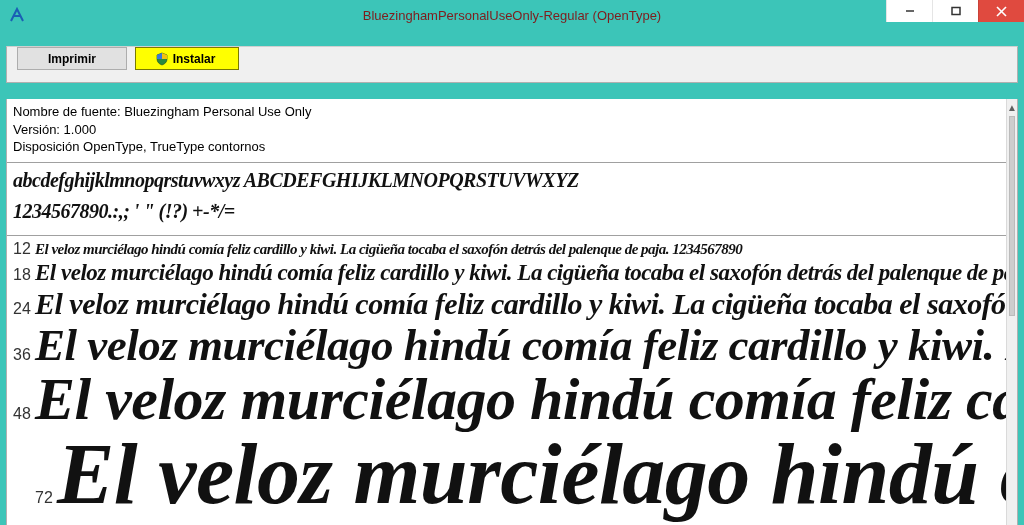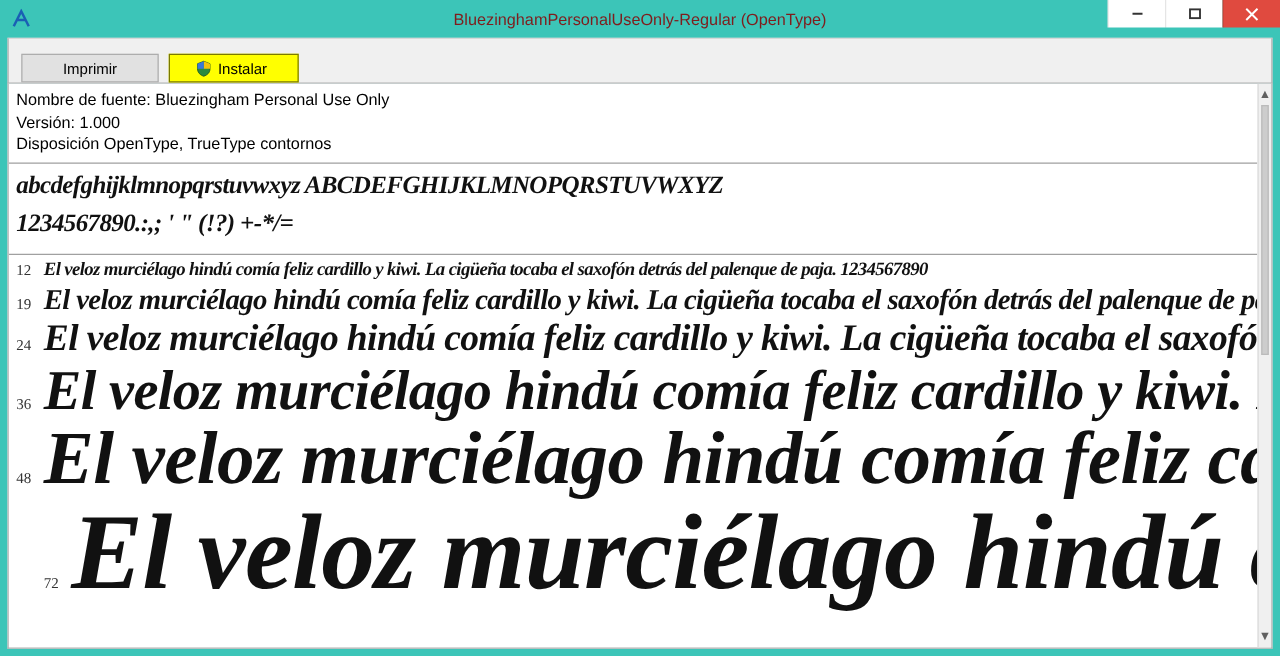--- a/index.html
+++ b/index.html
@@ -66,24 +66,25 @@
   }
   .win-btn svg { display:block; }
 
   
   .toolbar {
     height: 37px;
     background: #f0f0f0;
     border: 1px solid #b0b0b0;
     border-top: 1px solid #d0d0d0;
     display: flex;
-    align-items: flex-end;
+    align-items: flex-start;
     padding-left: 10px;
     gap: 8px;
-    margin: 0 6px;
+    margin: 16px 6px;
+    font-weight: bold;
   }
   .btn {
     height: 23px;
     min-width: 110px;
     border: 1px solid #adadad;
     background: #e1e1e1;
     font-size: 12px;
     display: flex;
     align-items: center;
     justify-content: center;
@@ -167,24 +168,24 @@
     position: relative;
   }
   .sample-row {
     display: flex;
     align-items: baseline;
     padding-left: 6px;
     white-space: nowrap;
     overflow: hidden;
   }
   .size-label {
-    font-family: Liberation Serif, serif;
+    font-family: Liberation Sans, sans-serif;
     font-style: normal;
     font-weight: 400;
-    font-size: 12px;
+    font-size: 16px;
     color: #333;
     width: 22px;
     flex: 0 0 22px;
     letter-spacing: 0;
   }
   .sample-text { }
   .s12 { font-size: 15px; }
   .s18 { font-size: 23px; }
   .s24 { font-size: 30px; }
   .s36 { font-size: 45px; }
@@ -260,21 +261,21 @@
     </div>
 
     <div class="samples">
 
       <div class="sample-row row12">
         <span class="size-label">12</span>
         <span class="script sample-text s12">El veloz murciélago hindú comía feliz cardillo y kiwi. La cigüeña tocaba el saxofón detrás del palenque de paja. 1234567890</span>
       </div>
 
       <div class="sample-row row18">
-        <span class="size-label">19</span>
+        <span class="size-label">18</span>
         <span class="script sample-text s18">El veloz murciélago hindú comía feliz cardillo y kiwi. La cigüeña tocaba el saxofón detrás del palenque de paja. 1234567890</span>
       </div>
 
       <div class="sample-row row24">
         <span class="size-label">24</span>
         <span class="script sample-text s24">El veloz murciélago hindú comía feliz cardillo y kiwi. La cigüeña tocaba el saxofón detrás del palenque de paja. 1234567890</span>
       </div>
 
       <div class="sample-row row36">
         <span class="size-label">36</span>

